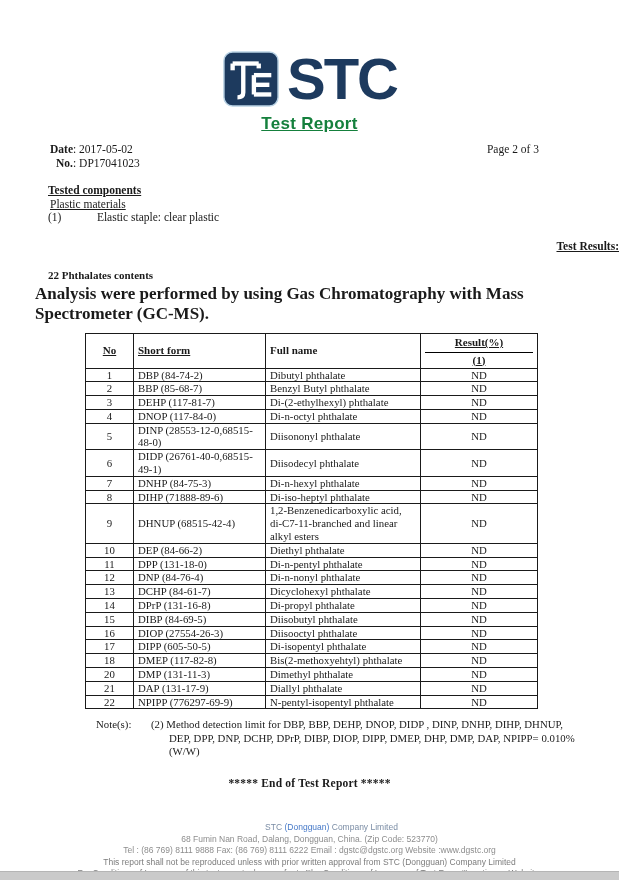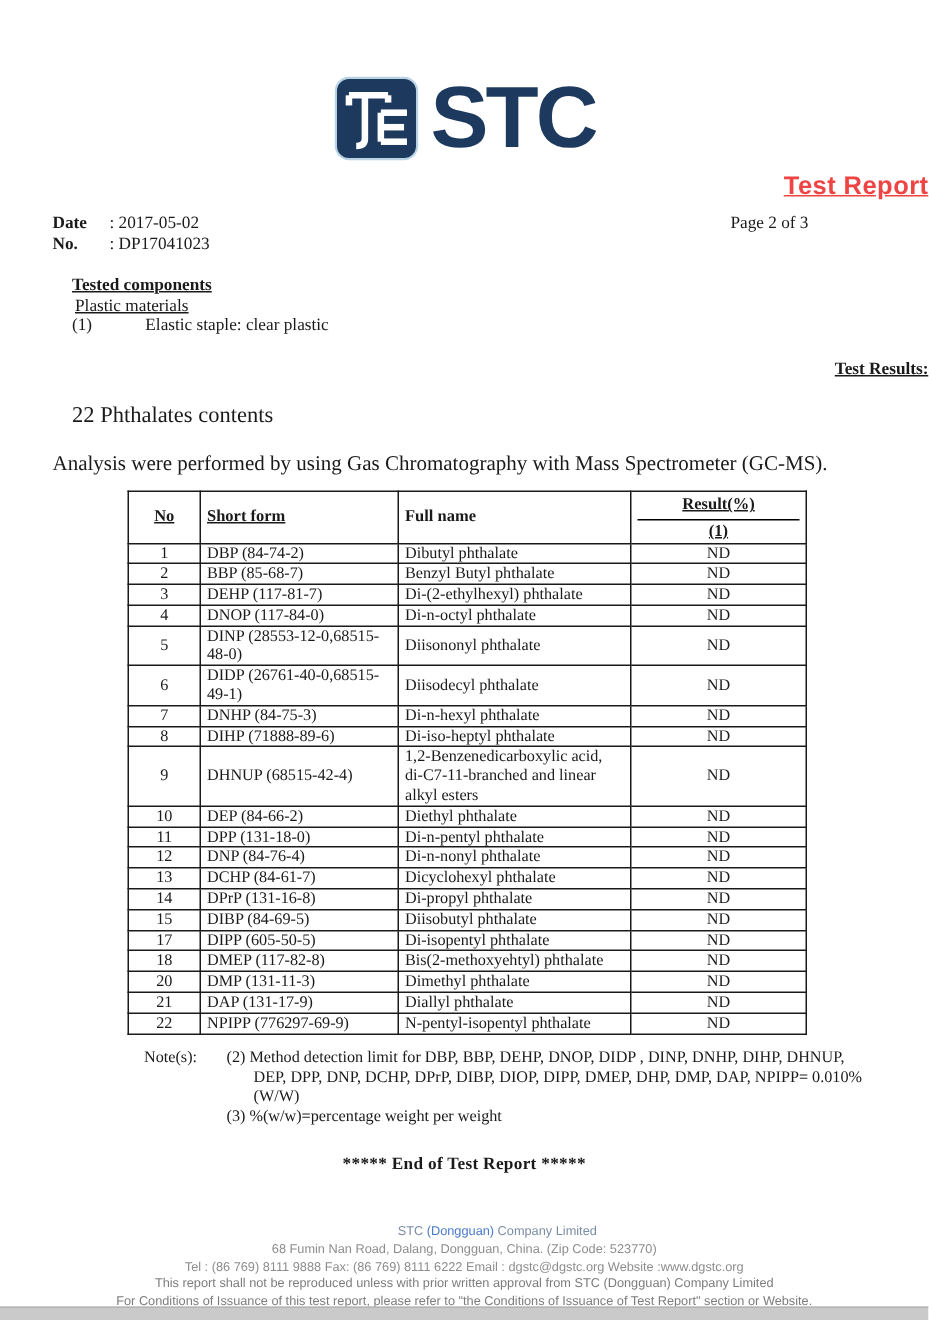--- a/index.html
+++ b/index.html
@@ -22,44 +22,44 @@
     display: flex; justify-content: center; align-items: center;
     padding-top: 50px; gap: 7px;
   }
   .logo-icon svg { display: block; }
   .logo-text {
     font-family: "Liberation Sans", sans-serif;
     font-weight: bold; font-size: 58px; line-height: 58px;
     color: #1d3a5e; letter-spacing: -2px;
   }
   .report-title {
-    text-align: right; margin-top: 6px;
+    text-align: center; margin-top: 6px;
     font-family: "Liberation Sans", sans-serif;
     font-weight: bold; font-size: 17px;
-    color: #ef4444; text-decoration: underline;
+    color: #15803d; text-decoration: underline;
     letter-spacing: 0.3px;
   }
 
   
-  .meta { position: relative; margin: 8px 80px 0 35px; font-size: 11.5px; line-height: 14px; }
+  .meta { position: relative; margin: 8px 80px 0 35px; font-size: 11.5px; line-height: 14px; text-align: right; }
   .meta-line { display: flex; }
   .meta-lbl { font-weight: bold; width: 38px; }
   .page-label { position: absolute; top: 0; right: 0; font-weight: normal; }
 
   
   .bu { font-weight: bold; text-decoration: underline; }
   .u  { text-decoration: underline; }
   .tested { margin: 14px 0 0 48px; font-size: 11.5px; line-height: 13.5px; }
   .tested .sub { margin-left: 2px; }
   .tested .item { margin-left: 0; }
   .tested .item .idx { display: inline-block; width: 22px; }
   .tested .item .txt { margin-left: 24px; }
   .test-results-heading { margin: 15px 0 0 35px; font-size: 11.5px; text-align: right; }
-  .section-title { margin: 17px 0 0 48px; font-size: 15px; font-weight: normal; }
-  .method-text { margin: 16px 0 0 35px; font-size: 14px; }
+  .section-title { margin: 17px 0 0 48px; font-size: 11px; font-weight: bold; }
+  .method-text { margin: 3px 0 0 35px; font-size: 17px; font-weight: bold; }
 
   
   table.results {
     border-collapse: collapse;
     margin: 9px 0 0 85px;
     width: 452px;
     table-layout: fixed;
     font-size: 10.8px;
   }
   table.results th, table.results td {
@@ -260,20 +260,26 @@
       <td>Di-propyl phthalate</td>
       <td class="a-c">ND</td>
     </tr>
         <tr>
       <td class="a-c">15</td>
       <td>DIBP (84-69-5)</td>
       <td>Diisobutyl phthalate</td>
       <td class="a-c">ND</td>
     </tr>
         <tr>
+      <td class="a-c">16</td>
+      <td>DIOP (27554-26-3)</td>
+      <td>Diisooctyl phthalate</td>
+      <td class="a-c">ND</td>
+    </tr>
+        <tr>
       <td class="a-c">17</td>
       <td>DIPP (605-50-5)</td>
       <td>Di-isopentyl phthalate</td>
       <td class="a-c">ND</td>
     </tr>
         <tr>
       <td class="a-c">18</td>
       <td>DMEP (117-82-8)</td>
       <td>Bis(2-methoxyehtyl) phthalate</td>
       <td class="a-c">ND</td>
@@ -296,21 +302,20 @@
       <td>N-pentyl-isopentyl phthalate</td>
       <td class="a-c">ND</td>
     </tr>
       </tbody>
   </table>
 
   <div class="notes">
     <div class="notes-label">Note(s):</div>
     <div class="notes-items">
       <div class="note-item">(2) Method detection limit for DBP, BBP, DEHP, DNOP, DIDP , DINP, DNHP, DIHP, DHNUP, DEP, DPP, DNP, DCHP, DPrP, DIBP, DIOP, DIPP, DMEP, DHP, DMP, DAP, NPIPP= 0.010% (W/W)</div>
-      <div class="note-item">(3) %(w/w)=percentage weight per weight</div>
     </div>
   </div>
 
   <div class="end-marker">***** End of Test Report *****</div>
 
   <div class="footer">
     <div class="l1"><span>STC </span><span class="blue">(Dongguan)</span><span> Company Limited</span></div>
     <div class="l2">68 Fumin Nan Road, Dalang, Dongguan, China. (Zip Code: 523770)</div>
     <div class="l3">Tel : (86 769) 8111 9888  Fax: (86 769) 8111 6222   Email : dgstc@dgstc.org   Website :www.dgstc.org</div>
     <div class="l4">This report shall not be reproduced unless with prior written approval from STC (Dongguan) Company Limited</div>

